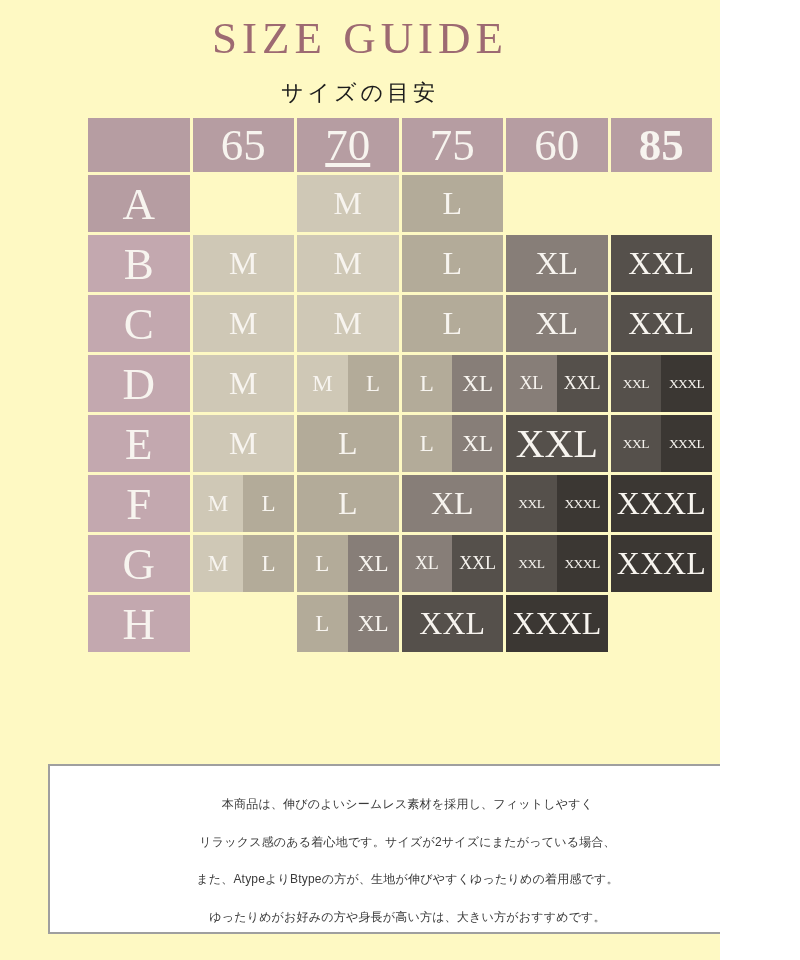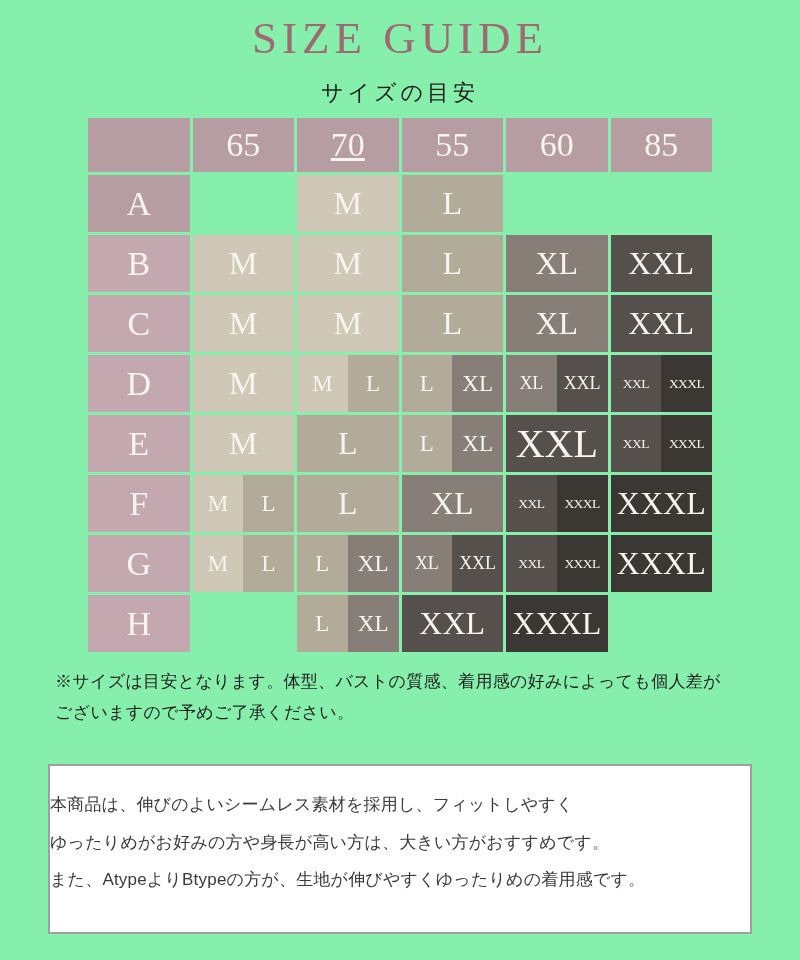--- a/index.html
+++ b/index.html
@@ -1,75 +1,75 @@
 <!DOCTYPE html>
 <html><head>
 <meta charset="utf-8">
 <style>
   html,body{margin:0;padding:0;background:#ffffff;}
   body{width:800px;height:960px;font-family:"Liberation Sans",sans-serif;}
-  .page{position:relative;width:800px;height:960px;overflow:hidden;background:#86efac;}
+  .page{position:relative;width:720px;height:960px;overflow:hidden;background:#fef9c3;}
 
   .title{margin:0;padding-top:16px;text-align:center;
     font-family:"Liberation Serif",serif;font-weight:400;
     font-size:45px;line-height:1.0;color:#9d6a72;letter-spacing:5px;}
   .subtitle{margin-top:17px;text-align:center;
     font-family:Liberation Sans, sans-serif;font-size:22px;color:#1c1c1c;letter-spacing:4px;}
 
   .size-table{position:absolute;left:88px;top:118px;width:624px;
     display:grid;grid-template-columns:repeat(6,1fr);
     grid-template-rows:54px repeat(8,57px);gap:3px;}
   .cell{display:flex;align-items:stretch;justify-content:center;overflow:hidden;}
   .seg{flex:1;display:flex;align-items:center;justify-content:center;
     font-family:"Liberation Serif",serif;color:#f7f4ef;}
-  .t-hdr .seg{font-size:34px;}
+  .t-hdr .seg{font-size:45px;}
   .t-xl  .seg{font-size:40px;}
   .t-lg  .seg{font-size:32px;}
   .t-md  .seg{font-size:23px;}
   .t-sm  .seg{font-size:18px;}
   .t-xs  .seg{font-size:13.5px;letter-spacing:-0.5px;}
   .cell.empty{background:transparent;}
 
   .note{position:absolute;left:55px;top:666px;width:700px;
     font-size:17px;line-height:31px;color:#1e1e1e;letter-spacing:0.3px;}
 
   .advice-box{position:absolute;left:48px;top:764px;width:704px;height:170px;
     border:2px solid #9f9f9f;box-sizing:border-box;background:#ffffff;}
   .advice-title{position:absolute;top:-17px;left:50%;transform:translateX(-50%);
     background:#ffffff;padding:0 18px;
     font-family:"Liberation Serif",serif;font-weight:bold;
     font-size:27px;color:#878787;letter-spacing:2px;white-space:nowrap;}
-  .advice-text{padding-top:20px;
-    font-size:17px;line-height:37.5px;color:#3a3a3a;letter-spacing:0.2px;}
+  .advice-text{padding-top:20px;text-align:center;
+    font-size:12px;line-height:37.5px;color:#3a3a3a;letter-spacing:0.2px;margin-left:15px;}
 </style>
 </head>
 <body>
 
 <div class="page">
   <h1 class="title">SIZE GUIDE</h1>
   <div class="subtitle">サイズの目安</div>
 
   <div class="size-table">
       <div class="cell t-hdr">
         <div class="seg" style="background: rgb(182, 157, 162);"></div>
       </div>
       <div class="cell t-hdr">
         <div class="seg" style="background: rgb(182, 157, 162);">65</div>
       </div>
       <div class="cell t-hdr">
         <div class="seg" style="background: rgb(182, 157, 162); text-decoration: underline;">70</div>
       </div>
       <div class="cell t-hdr">
-        <div class="seg" style="background: rgb(182, 157, 162);">55</div>
+        <div class="seg" style="background: rgb(182, 157, 162);">75</div>
       </div>
       <div class="cell t-hdr">
         <div class="seg" style="background: rgb(182, 157, 162);">60</div>
       </div>
       <div class="cell t-hdr">
-        <div class="seg" style="background: rgb(182, 157, 162);">85</div>
+        <div class="seg" style="background: rgb(182, 157, 162); font-weight: bold;">85</div>
       </div>
       <div class="cell t-hdr">
         <div class="seg" style="background: rgb(182, 157, 162);">A</div>
       </div>
       <div class="cell empty"></div>
       <div class="cell t-lg">
         <div class="seg" style="background: rgb(207, 200, 182);">M</div>
       </div>
       <div class="cell t-lg">
         <div class="seg" style="background: rgb(179, 171, 153);">L</div>
@@ -206,25 +206,22 @@
       </div>
       <div class="cell t-lg">
         <div class="seg" style="background: rgb(85, 80, 75);">XXL</div>
       </div>
       <div class="cell t-lg">
         <div class="seg" style="background: rgb(59, 55, 51);">XXXL</div>
       </div>
       <div class="cell empty"></div>
     </div>
 
-  <div class="note">
-      <div>※サイズは目安となります。体型、バストの質感、着用感の好みによっても個人差が</div>
-      <div>ございますので予めご了承ください。</div>
-    </div>
 
   <div class="advice-box">
     <div class="advice-text">
         <div>本商品は、伸びのよいシームレス素材を採用し、フィットしやすく</div>
+        <div>リラックス感のある着心地です。サイズが2サイズにまたがっている場合、</div>
+        <div>また、AtypeよりBtypeの方が、生地が伸びやすくゆったりめの着用感です。</div>
         <div>ゆったりめがお好みの方や身長が高い方は、大きい方がおすすめです。</div>
-        <div>また、AtypeよりBtypeの方が、生地が伸びやすくゆったりめの着用感です。</div>
       </div>
   </div>
 </div>
 
 </body></html>

